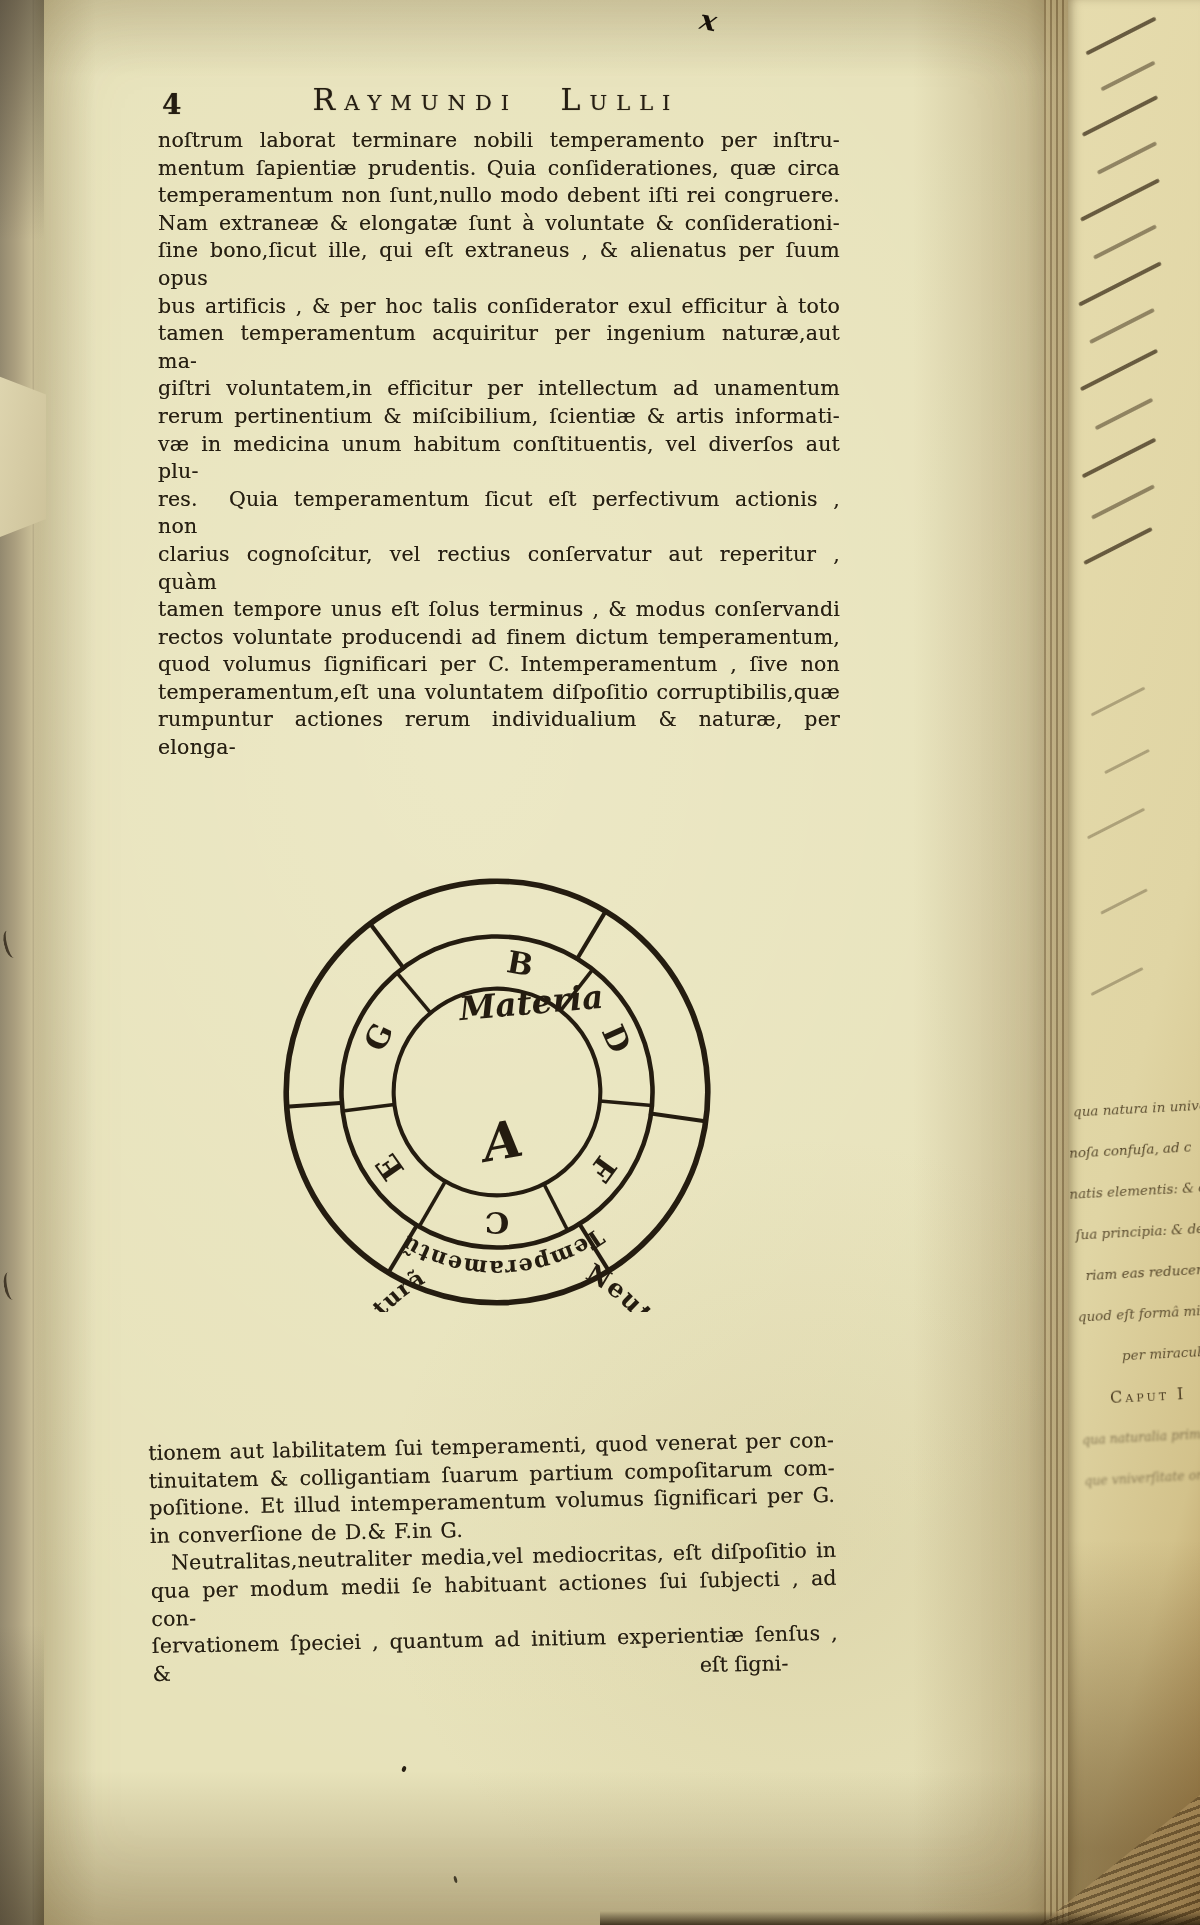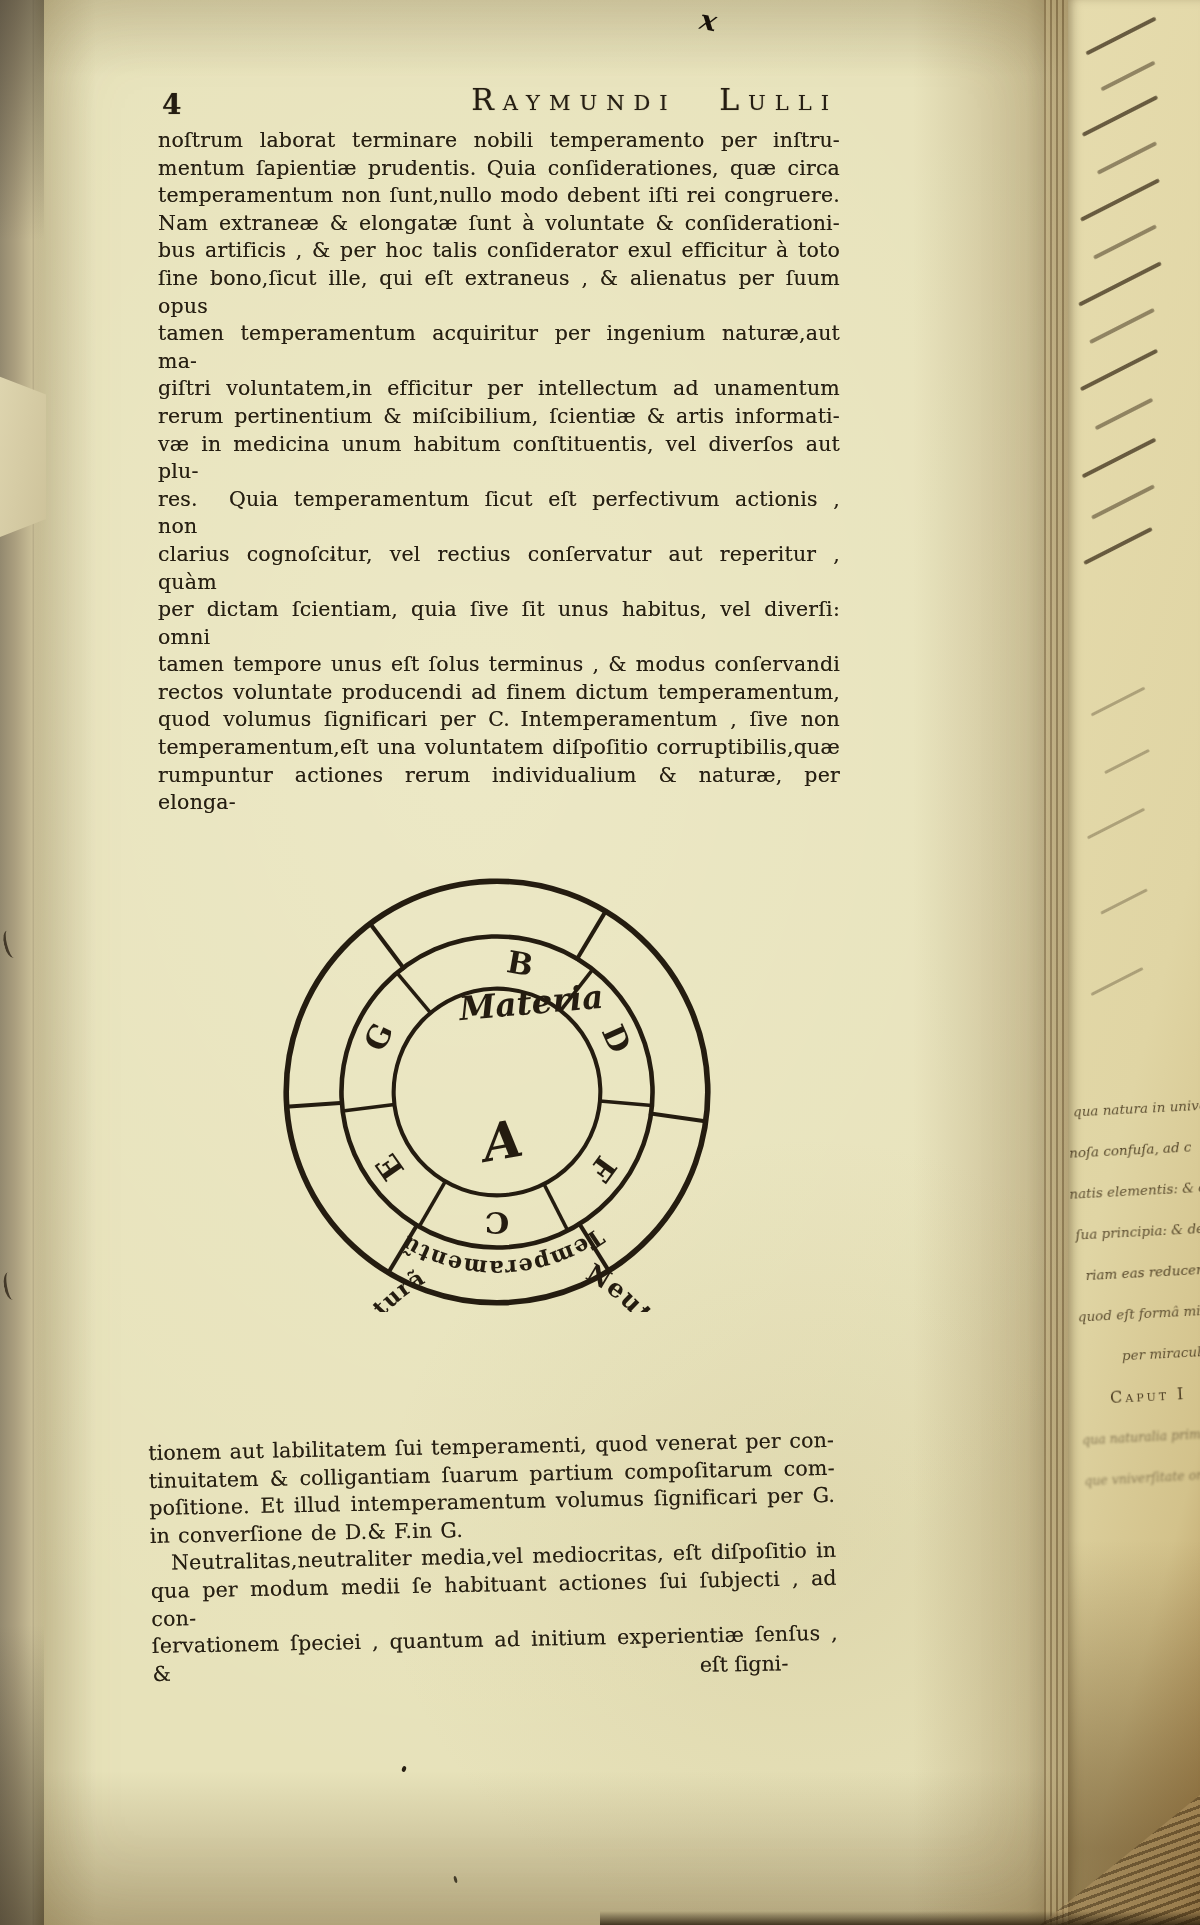--- a/index.html
+++ b/index.html
@@ -11,21 +11,21 @@
     background:
       radial-gradient(ellipse 120% 90% at 42% 38%, rgba(255,255,240,.22), rgba(0,0,0,0) 62%),
       linear-gradient(to right, rgba(120,100,55,.30) 0%, rgba(120,100,55,0) 6%, rgba(120,100,55,0) 85%, rgba(125,95,45,.28) 96%, rgba(100,75,35,.5) 100%),
       linear-gradient(to bottom, rgba(110,90,50,.20) 0%, rgba(110,90,50,0) 4%, rgba(110,90,50,0) 92%, rgba(105,80,40,.38) 100%),
       radial-gradient(ellipse 60% 30% at 75% 80%, rgba(170,150,90,.15), rgba(0,0,0,0) 70%),
       #e7e2ba;
     box-shadow:inset 0 0 90px rgba(130,110,60,.20);color:#241d12;}
 
   .pagenum{position:absolute;left:128px;top:88px;font-size:28px;font-weight:bold;
     color:#241d12;text-shadow:0 0 1px rgba(35,25,10,.5);}
-  .header{position:absolute;left:120px;top:82px;width:684px;text-align:right;
+  .header{position:absolute;left:120px;top:82px;width:684px;text-align:center;
     font-variant:small-caps;font-size:30px;letter-spacing:9px;word-spacing:24px;
     color:#241d12;text-shadow:0 0 1px rgba(35,25,10,.5);}
   .handmark{position:absolute;left:666px;top:4px;font-size:28px;font-style:italic;font-weight:bold;
     color:#17100a;transform:rotate(10deg);}
 
   .textblock{position:absolute;font-size:20.5px;line-height:27.6px;
     letter-spacing:.2px;word-spacing:1.5px;color:#251e12;
     text-shadow:0 0 .6px rgba(40,28,10,.55);}
   .para1{left:124px;top:127px;width:682px;}
   .para2{left:114px;top:1440px;width:686px;transform:rotate(-1.1deg);transform-origin:0 0;}
@@ -117,29 +117,28 @@
   <div class="page">
     <div class="pagenum">4</div>
     <div class="header">Raymundi Lulli</div>
     <div class="handmark">x</div>
 
     <div class="textblock para1">
         <div class="tline">noſtrum laborat terminare nobili temperamento per inſtru-</div>
         <div class="tline">mentum ſapientiæ prudentis. Quia conſiderationes, quæ circa</div>
         <div class="tline">temperamentum non ſunt,nullo modo debent iſti rei congruere.</div>
         <div class="tline">Nam extraneæ &amp; elongatæ ſunt à voluntate &amp; conſiderationi-</div>
+        <div class="tline">ſine bono,ſicut ille, qui eſt extraneus , &amp; alienatus per ſuum opus</div>
         <div class="tline">bus artificis , &amp; per hoc talis conſiderator exul efficitur à toto</div>
-        <div class="tline">ſine bono,ſicut ille, qui eſt extraneus , &amp; alienatus per ſuum opus</div>
         <div class="tline">tamen temperamentum acquiritur per ingenium naturæ,aut ma-</div>
         <div class="tline">giſtri voluntatem,in efficitur per intellectum ad unamentum</div>
         <div class="tline">rerum pertinentium &amp; miſcibilium, ſcientiæ &amp; artis informati-</div>
         <div class="tline">væ in medicina unum habitum conſtituentis, vel diverſos aut plu-</div>
         <div class="tline">res.  Quia temperamentum ſicut eſt perfectivum actionis , non</div>
         <div class="tline">clarius cognoſcitur, vel rectius conſervatur aut reperitur , quàm</div>
-        <div class="tline">per dictam ſcientiam, quia ſive ſit unus habitus, vel diverſi: omni</div>
         <div class="tline">tamen tempore unus eſt ſolus terminus , &amp; modus conſervandi</div>
         <div class="tline">rectos voluntate producendi ad finem dictum temperamentum,</div>
         <div class="tline">quod volumus ſignificari per C. Intemperamentum , ſive non</div>
         <div class="tline">temperamentum,eſt una voluntatem diſpoſitio corruptibilis,quæ</div>
         <div class="tline">rumpuntur actiones rerum individualium &amp; naturæ, per elonga-</div>
       </div>
 
     <div class="figure">
       <svg viewBox="0 0 430 430">
         <defs>

